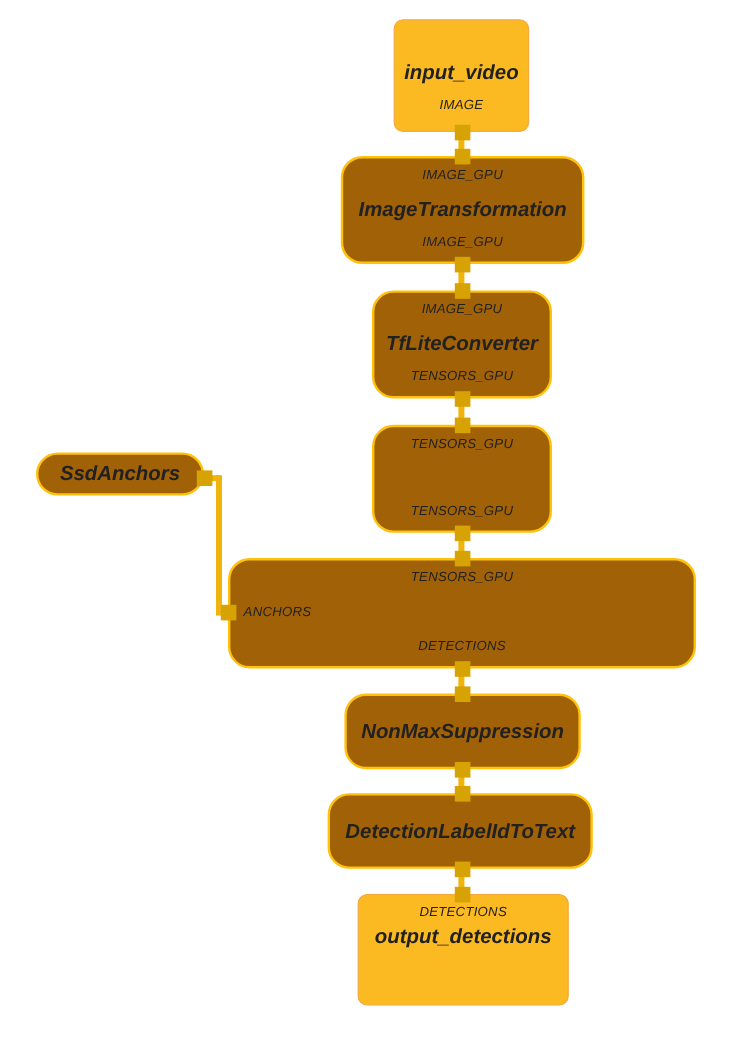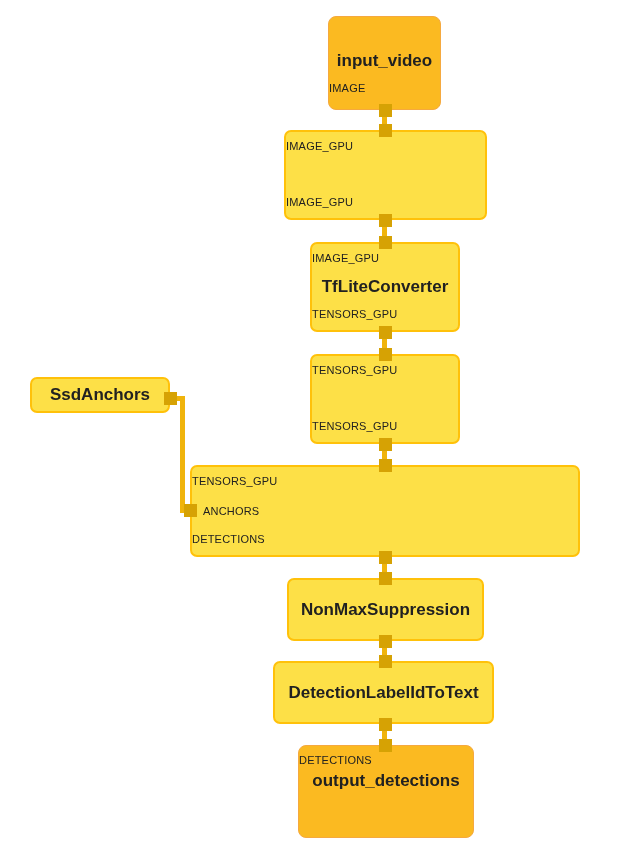--- a/index.html
+++ b/index.html
@@ -16,36 +16,37 @@
     background:var(--background);
     font-family:"Liberation Sans","DejaVu Sans",sans-serif;
     color:var(--text);
   }
   .canvas{
     position:relative;
     width:621px;
     height:865px;
     background:var(--background);
     overflow:hidden;
+    font-style:italic;
   }
   
   .edge{
     position:absolute;
     background:var(--edge);
     z-index:1;
   }
   .edge.v{width:5px;}
   .edge.h{height:5px;}
   
   .node{
     position:absolute;
     box-sizing:border-box;
-    background:#fde047;
+    background:#a16207;
     border:2px solid var(--calc-border);
-    border-radius:7px;
+    border-radius:18px;
     z-index:2;
   }
   .node.filled{
     background:var(--node-fill);
     border:1.5px solid var(--filled-border);
     border-radius:8px;
   }
   .node .title{
     position:absolute;
     left:0;right:0;
@@ -56,21 +57,21 @@
     white-space:nowrap;
     line-height:22px;
   }
   .node .title.vcenter{
     top:50%;
     transform:translateY(-50%);
   }
   .node .stream{
     position:absolute;
     left:0;right:0;
-    text-align:left;
+    text-align:center;
     font-size:11px;
     font-weight:400;
     letter-spacing:0.2px;
     color:var(--text);
     white-space:nowrap;
     line-height:13px;
   }
   .node .stream.top{top:8px;}
   .node .stream.bottom{bottom:9px;}
   .node .stream.left{
@@ -105,20 +106,21 @@
   <div class="edge v" style="left:180px;top:396px;height:116px"></div>
   <div class="edge h" style="left:180px;top:508px;width:11px"></div>
 
   <div class="node filled" style="left:328px;top:16px;width:113px;height:94px">
     <div class="title" style="top:33px">input_video</div>
     <div class="stream" style="top:65px">IMAGE</div>
   </div>
 
   <div class="node" style="left:284px;top:130px;width:203px;height:90px">
     <div class="stream top">IMAGE_GPU</div>
+    <div class="title vcenter">ImageTransformation</div>
     <div class="stream bottom">IMAGE_GPU</div>
   </div>
 
   <div class="node" style="left:310px;top:242px;width:150px;height:90px">
     <div class="stream top">IMAGE_GPU</div>
     <div class="title vcenter">TfLiteConverter</div>
     <div class="stream bottom">TENSORS_GPU</div>
   </div>
 
   <div class="node" style="left:310px;top:354px;width:150px;height:90px">

